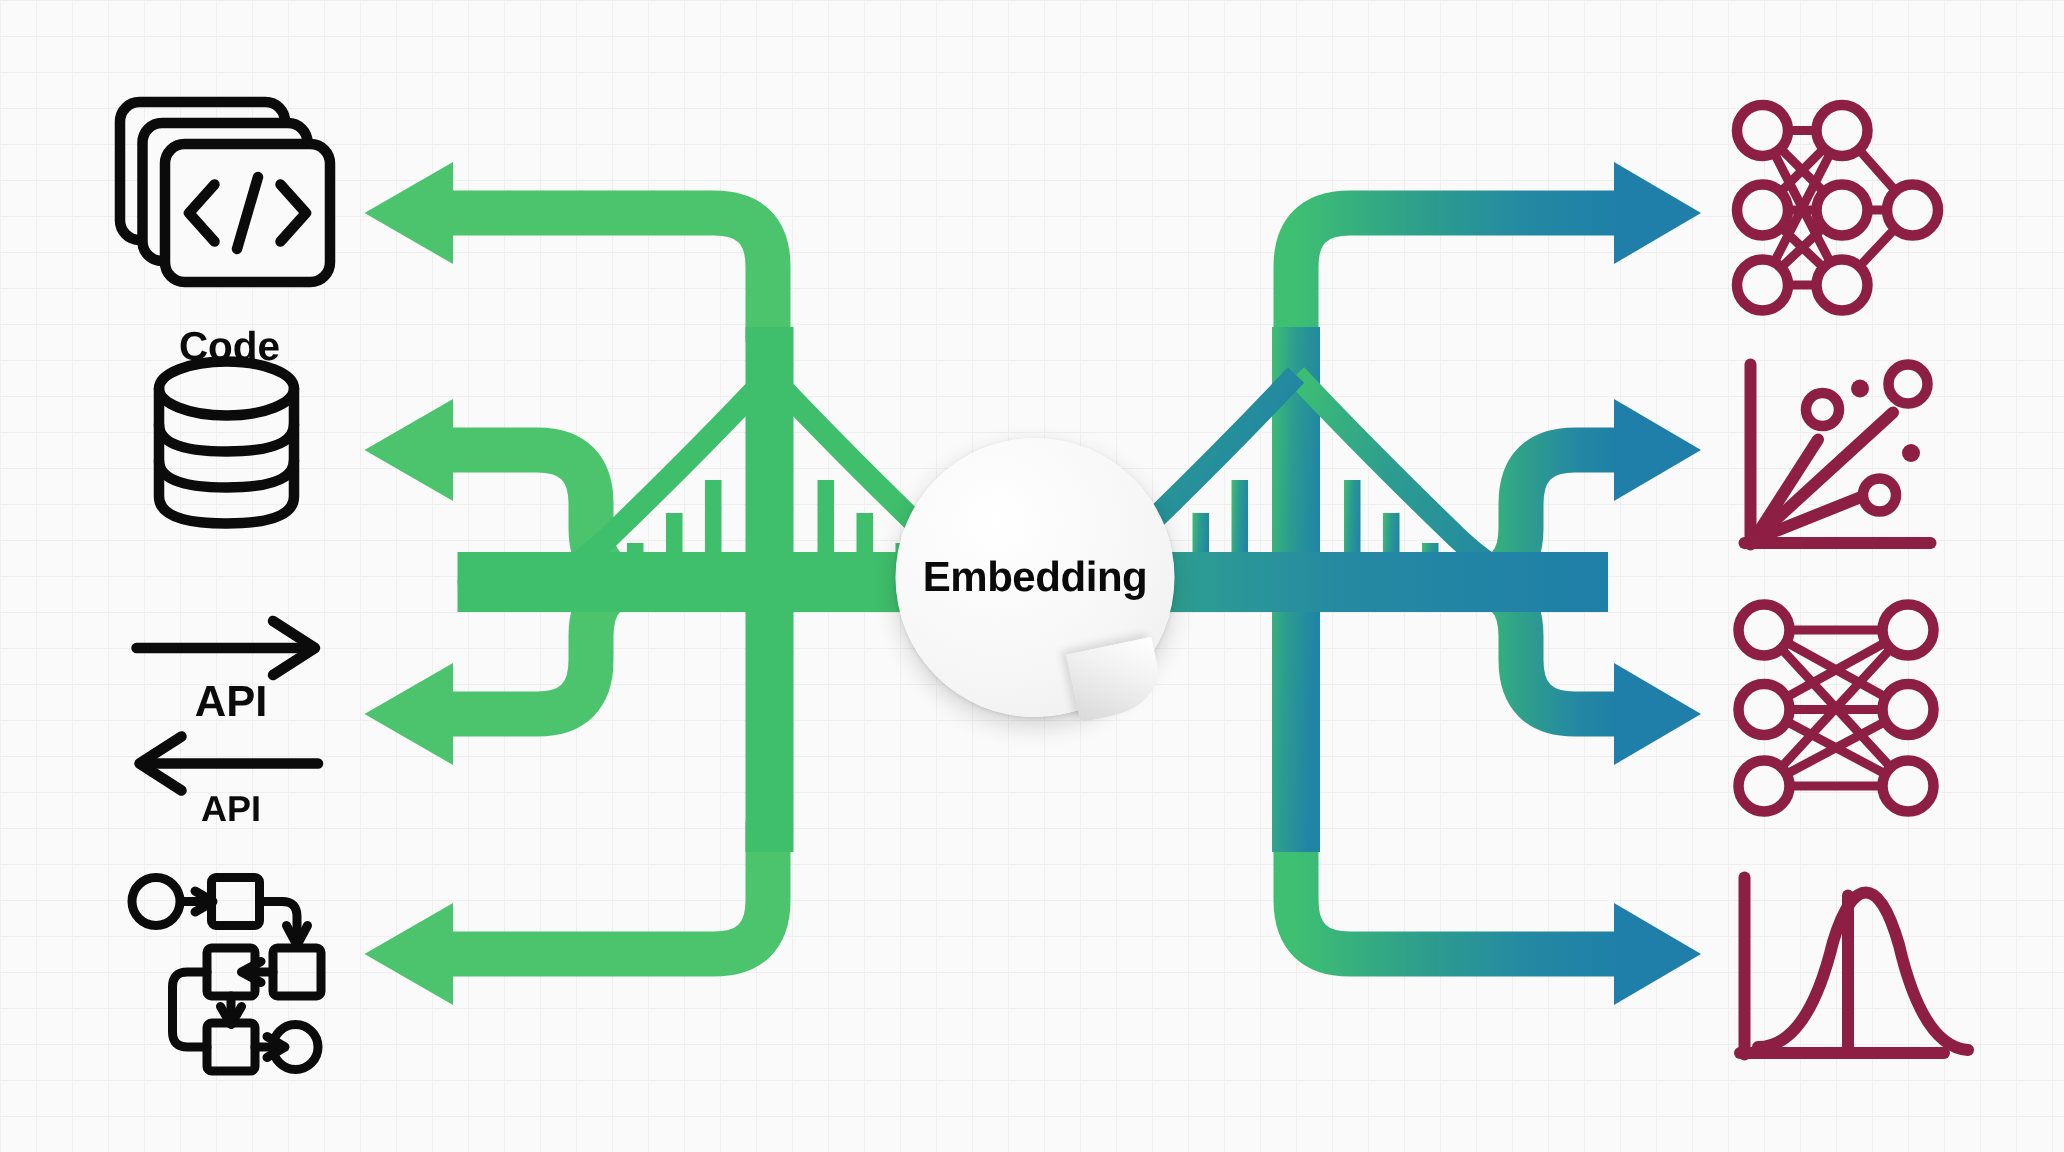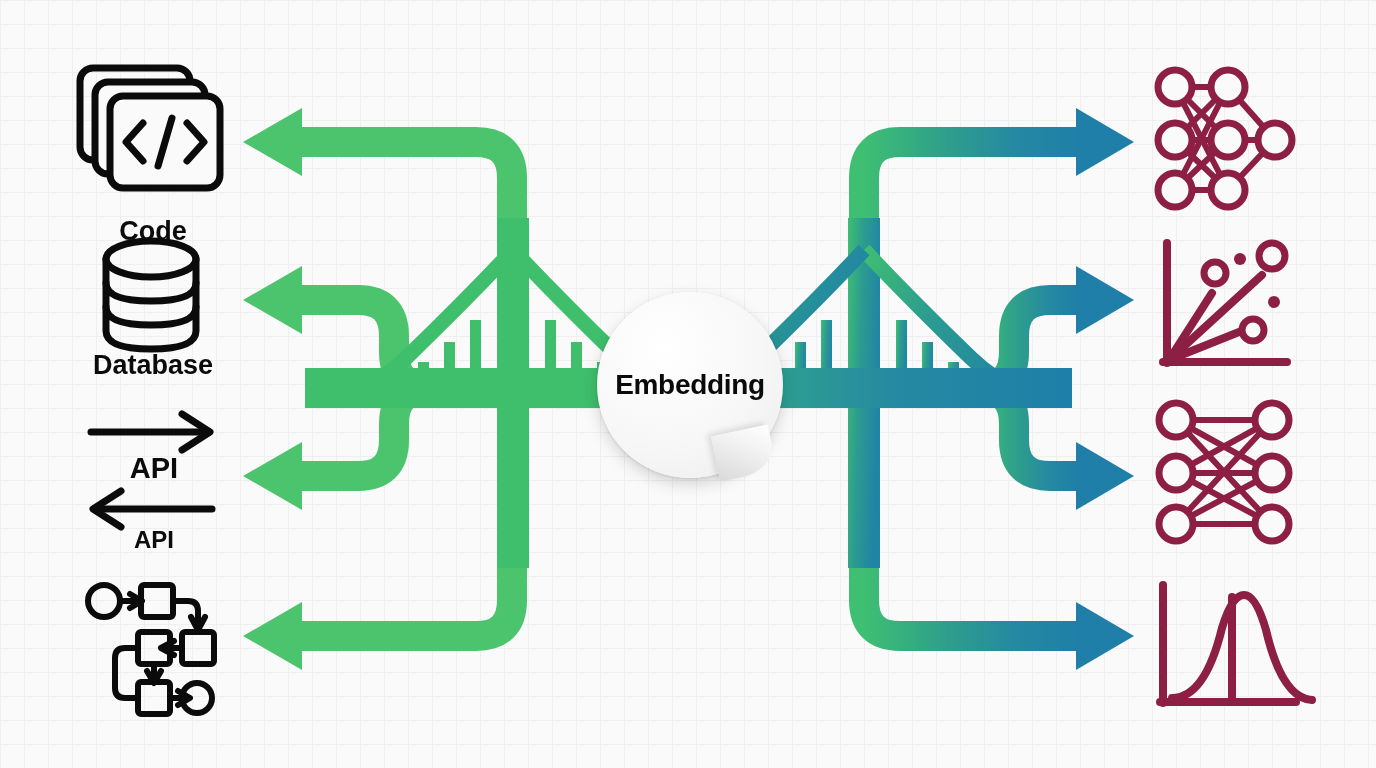--- a/index.html
+++ b/index.html
@@ -299,21 +299,20 @@
       <g>
         <path d="M 1163 585 L 1163 703" stroke-width="8"></path>
         <path d="M 1160 702 L 1296 702" stroke-width="8"></path>
         <path d="M 1172 698 Q 1205 698 1222 628 Q 1232 595 1244 595 Q 1256 595 1266 630 Q 1282 698 1312 700" stroke-width="8"></path>
         <path d="M 1232 597 L 1232 700" stroke-width="8"></path>
       </g>
     </g>
   </svg>
 
   <div class="label" id="label-code">Code</div>
-  <div class="label" id="label-db">Database</div>
   <div class="label" id="label-api-1">API</div>
   <div class="label" id="label-api-2">API</div>
 
   <div id="sticker">
     <div id="sticker-body"></div>
     <div id="sticker-peel"></div>
     <div id="sticker-text">Embedding</div>
   </div>
 </div>
 

